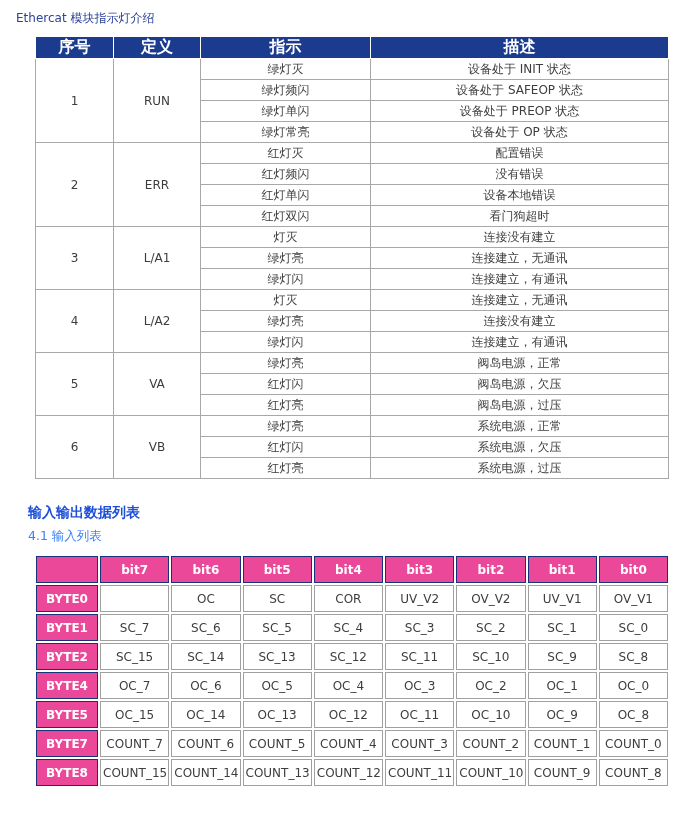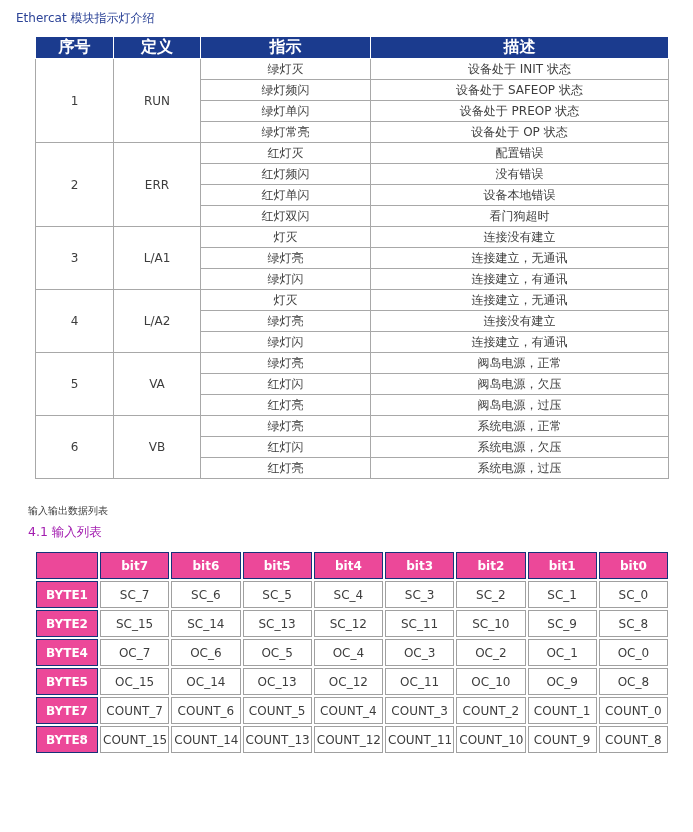--- a/index.html
+++ b/index.html
@@ -45,29 +45,29 @@
     border: 1px solid #a8a8a8;
     height: 20px;
     text-align: center;
     vertical-align: middle;
     padding: 0 20px;
     background: #ffffff;
   }
   
   .sec-title {
     margin: 25px 0 6px 28px;
-    font-size: 10px;
-    font-weight: 400;
-    color: #404040;
+    font-size: 14px;
+    font-weight: 700;
+    color: #1d4ed8;
   }
   .sec-sub {
     margin: 0 0 9px 28px;
     font-size: 12.5px;
     font-weight: 400;
-    color: #a21caf;
+    color: #3b82f6;
   }
   
   table.t2 {
     margin-left: 34px;
     width: 636px;
     border-collapse: separate;
     border-spacing: 2px;
     table-layout: fixed;
     font-size: 12px;
     color: #3d3d3d;
@@ -235,20 +235,31 @@
           <th>bit5</th>
           <th>bit4</th>
           <th>bit3</th>
           <th>bit2</th>
           <th>bit1</th>
           <th>bit0</th>
         </tr>
       </thead>
     <tbody>
         <tr>
+          <th>BYTE0</th>
+          <td></td>
+          <td>OC</td>
+          <td>SC</td>
+          <td>COR</td>
+          <td>UV_V2</td>
+          <td>OV_V2</td>
+          <td>UV_V1</td>
+          <td>OV_V1</td>
+        </tr>
+        <tr>
           <th>BYTE1</th>
           <td>SC_7</td>
           <td>SC_6</td>
           <td>SC_5</td>
           <td>SC_4</td>
           <td>SC_3</td>
           <td>SC_2</td>
           <td>SC_1</td>
           <td>SC_0</td>
         </tr>

